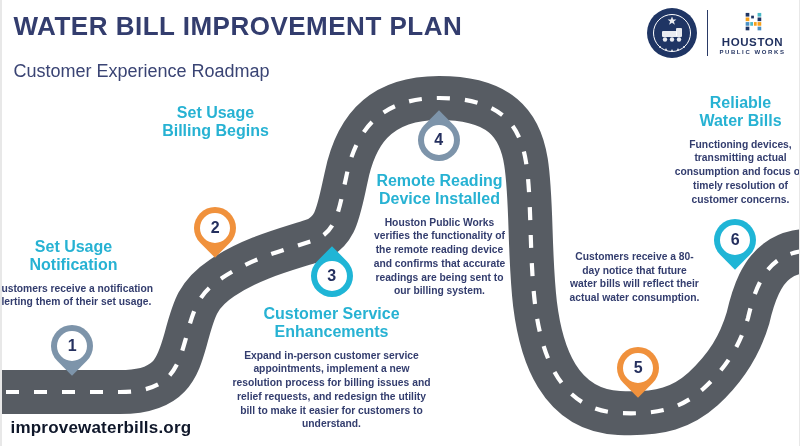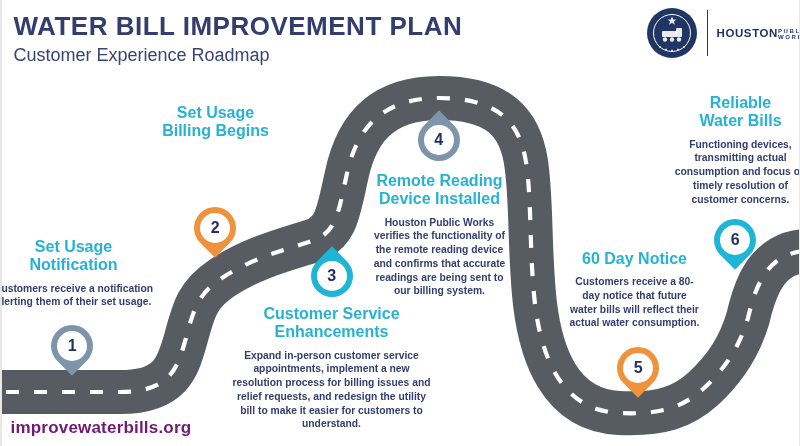--- a/index.html
+++ b/index.html
@@ -11,28 +11,28 @@
   }
   .road-svg{ position:absolute; inset:0; }
 
   
   .titles{ position:absolute; left:12px; top:11px; }
   .titles h1{
     font-size:26px; font-weight:bold; color:#333D6E; letter-spacing:.5px;
     line-height:1.2;
   }
   .titles h2{
-    font-size:18px; font-weight:normal; color:#3A4474; margin-top:3px;
+    font-size:18px; font-weight:normal; color:#3A4474; margin-top:19px;
   }
 
   
   .branding{ position:absolute; right:10px; top:7px; display:flex; align-items:center; }
   .seal{ width:52px; height:52px; }
   .logo-divider{ width:1px; height:46px; background:#2A3A66; margin:0 9px; }
-  .hpw{ display:flex; flex-direction:row; align-items:center; width:72px; }
+  .hpw{ display:flex; flex-direction:column; align-items:center; width:72px; }
   .hpw .h-icon{ width:22px; height:22px; margin-bottom:2px; }
   .hpw .wm1{ font-size:11.5px; font-weight:bold; color:#1F2F5E; letter-spacing:.6px; }
   .hpw .wm2{ font-size:6px; font-weight:bold; color:#1F2F5E; letter-spacing:1.6px; margin-top:1px; }
 
   
   .milestone{ position:absolute; text-align:center; }
   .ms-title{
     font-size:16px; font-weight:bold; color:#27B2D3; line-height:1.15;
     white-space:pre-line; margin-bottom:7px;
   }
@@ -67,21 +67,21 @@
   .pin1{ left:49px;  top:325px; }
   .pin2{ left:192px; top:207px; }
   .pin3{ left:309px; top:255px; }
   .pin4{ left:416px; top:119px; }
   .pin5{ left:615px; top:347px; }
   .pin6{ left:712px; top:219px; }
 
   
   .site{
     position:absolute; left:9px; top:418px;
-    font-size:17px; font-weight:bold; color:#701a75; letter-spacing:.2px;
+    font-size:17px; font-weight:bold; color:#0f172a; letter-spacing:.2px;
   }
 </style>
 </head>
 <body>
 
 <div class="canvas">
 
   <svg class="road-svg" width="800" height="446" viewBox="0 0 800 446">
     <path d="M -24 392 L 118 392 C 170 392 176 366 184 338
          C 192 308 196 294 220 278 C 250 258 282 250 310 241
@@ -153,21 +153,20 @@
     <h3 class="ms-title">Remote Reading
 Device Installed</h3>
     <p class="ms-body">Houston Public Works verifies the functionality of the remote reading device and confirms that accurate readings are being sent to our billing system.</p>
   </section>
   <section class="milestone m3">
     <h3 class="ms-title">Customer Service
 Enhancements</h3>
     <p class="ms-body">Expand in-person customer service appointments, implement a new resolution process for billing issues and relief requests, and redesign the utility bill to make it easier for customers to understand.</p>
   </section>
   <section class="milestone m5">
-    <h3 class="ms-title">60 Day Notice</h3>
     <p class="ms-body">Customers receive a 80-day notice that future water bills will reflect their actual water consumption.</p>
   </section>
   <section class="milestone m6">
     <h3 class="ms-title">Reliable
 Water Bills</h3>
     <p class="ms-body">Functioning devices, transmitting actual consumption and focus on timely resolution of customer concerns.</p>
   </section>
 
   <div class="pin-wrap pin1">
     <div class="pin down steel">

